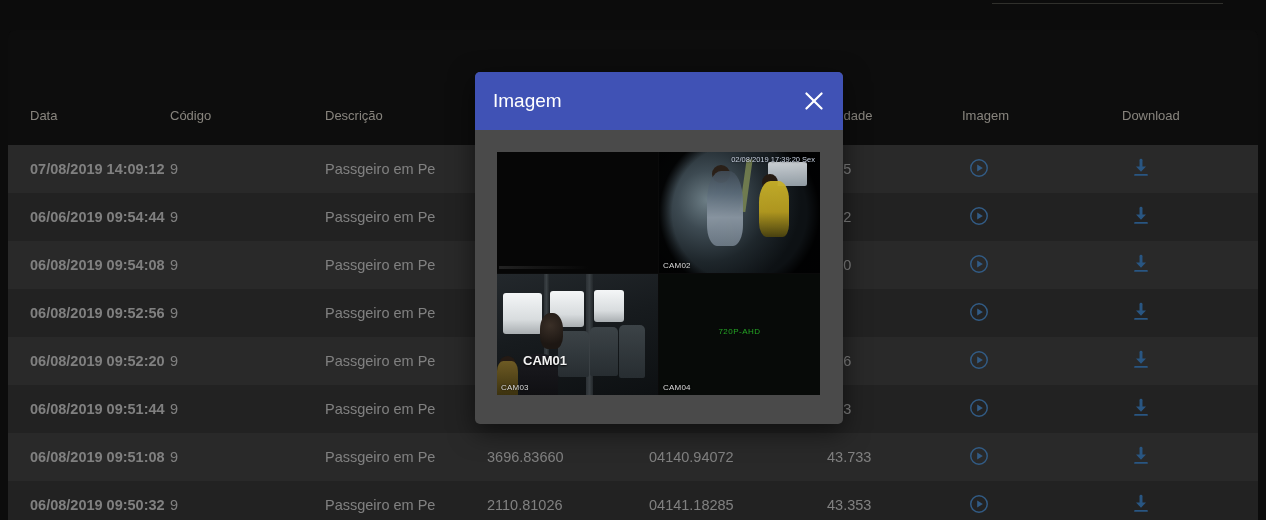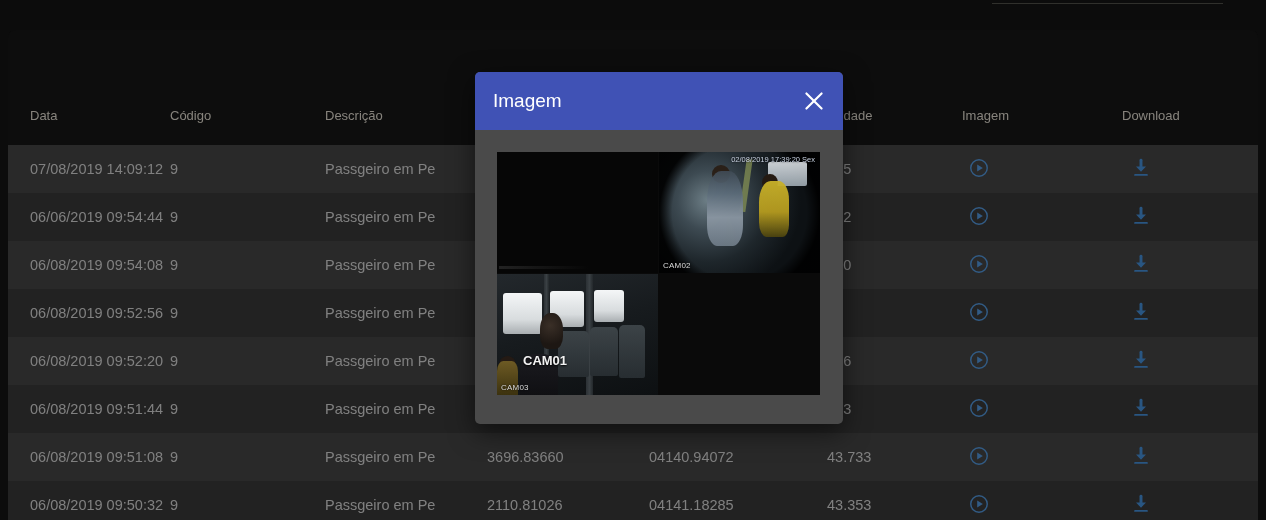--- a/index.html
+++ b/index.html
@@ -74,21 +74,21 @@
     font-size: 14.5px;
     color: #bdbdbd;
     white-space: nowrap;
     vertical-align: middle;
   }
 
   .table tbody tr:nth-child(odd)  { background: #3d3d3d; }
   .table tbody tr:nth-child(even) { background: #333333; }
 
   
-  .c-data   { width: 162px; padding-left: 22px !important; }
+  .c-data   { width: 162px; padding-left: 22px !important; font-weight: bold; }
   .c-codigo { width: 155px; }
   .c-desc   { width: 162px; margin-left: 24px; }
   .c-lat    { width: 162px; }
   .c-lon    { width: 178px; }
   .c-vel    { width: 135px; }
   .c-img    { width: 160px; }
   .c-dl     { width: 136px; }
 
   thead .c-codigo, tbody .c-codigo { padding-left: 0 !important; }
   .table thead th.c-codigo { padding-left: 0; }
@@ -566,18 +566,22 @@
           <span class="seat1"></span>
           <span class="pass-a"></span>
           <span class="pass-c-head"></span>
           <span class="pass-c"></span>
           <span class="pass-b-head"></span>
           <span class="pass-b"></span>
           <span class="quad-bigname">CAM01</span>
           <span class="quad-label">CAM03</span>
         </div>
 
+        <div class="quad q4">
+          <span class="quad-green">720P-AHD</span>
+          <span class="quad-label">CAM04</span>
+        </div>
 
       </div>
     </div>
   </div>
 
 </div>
 
 </body></html>

